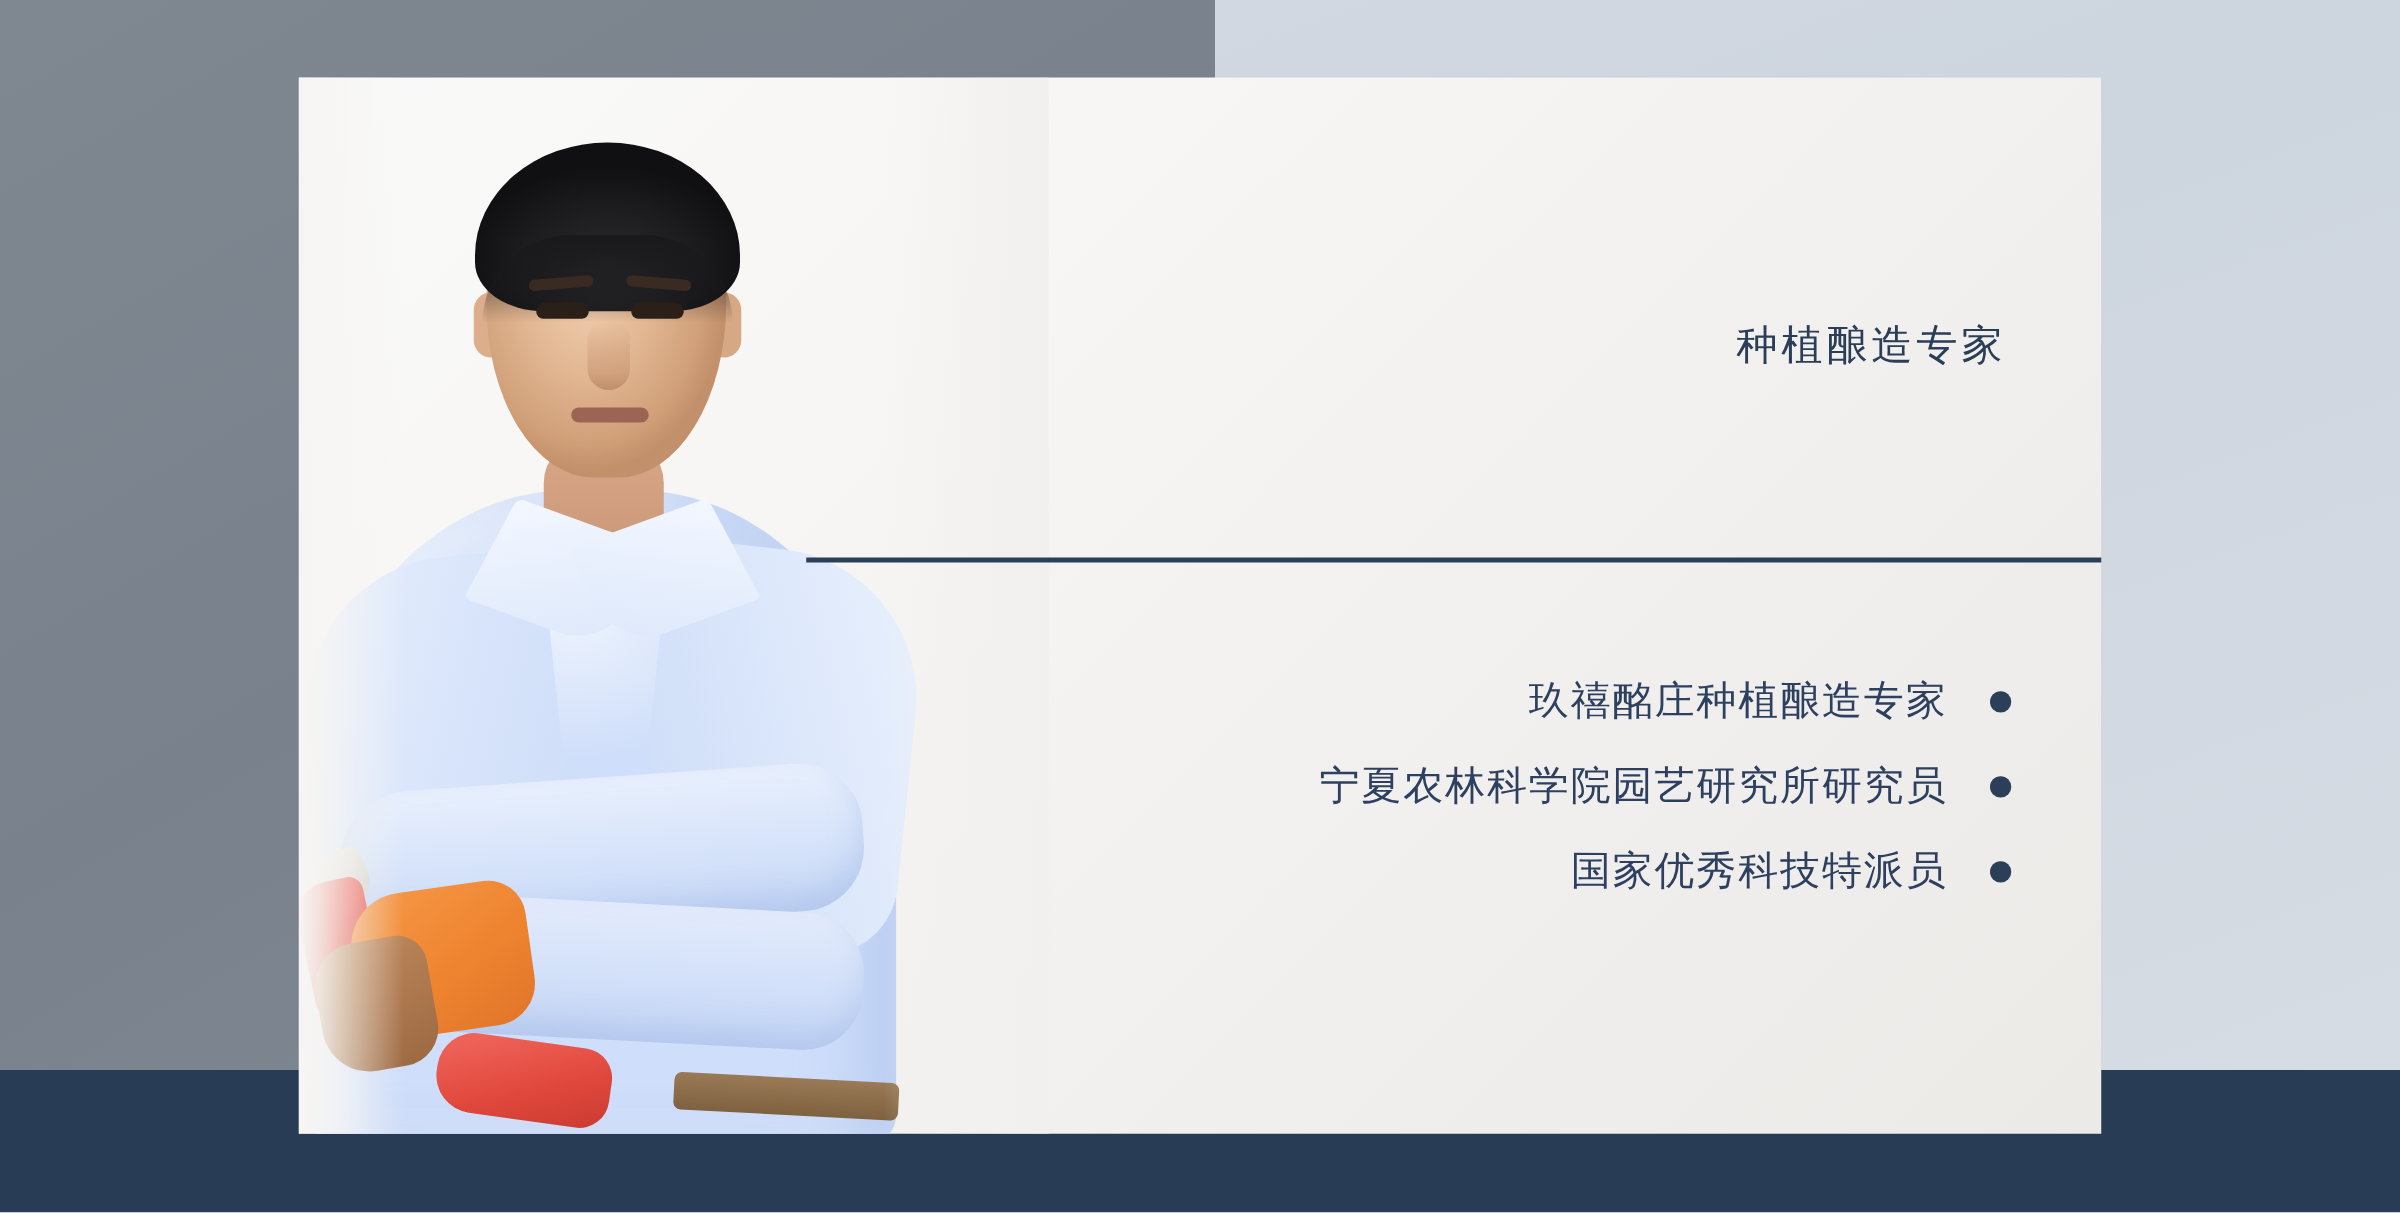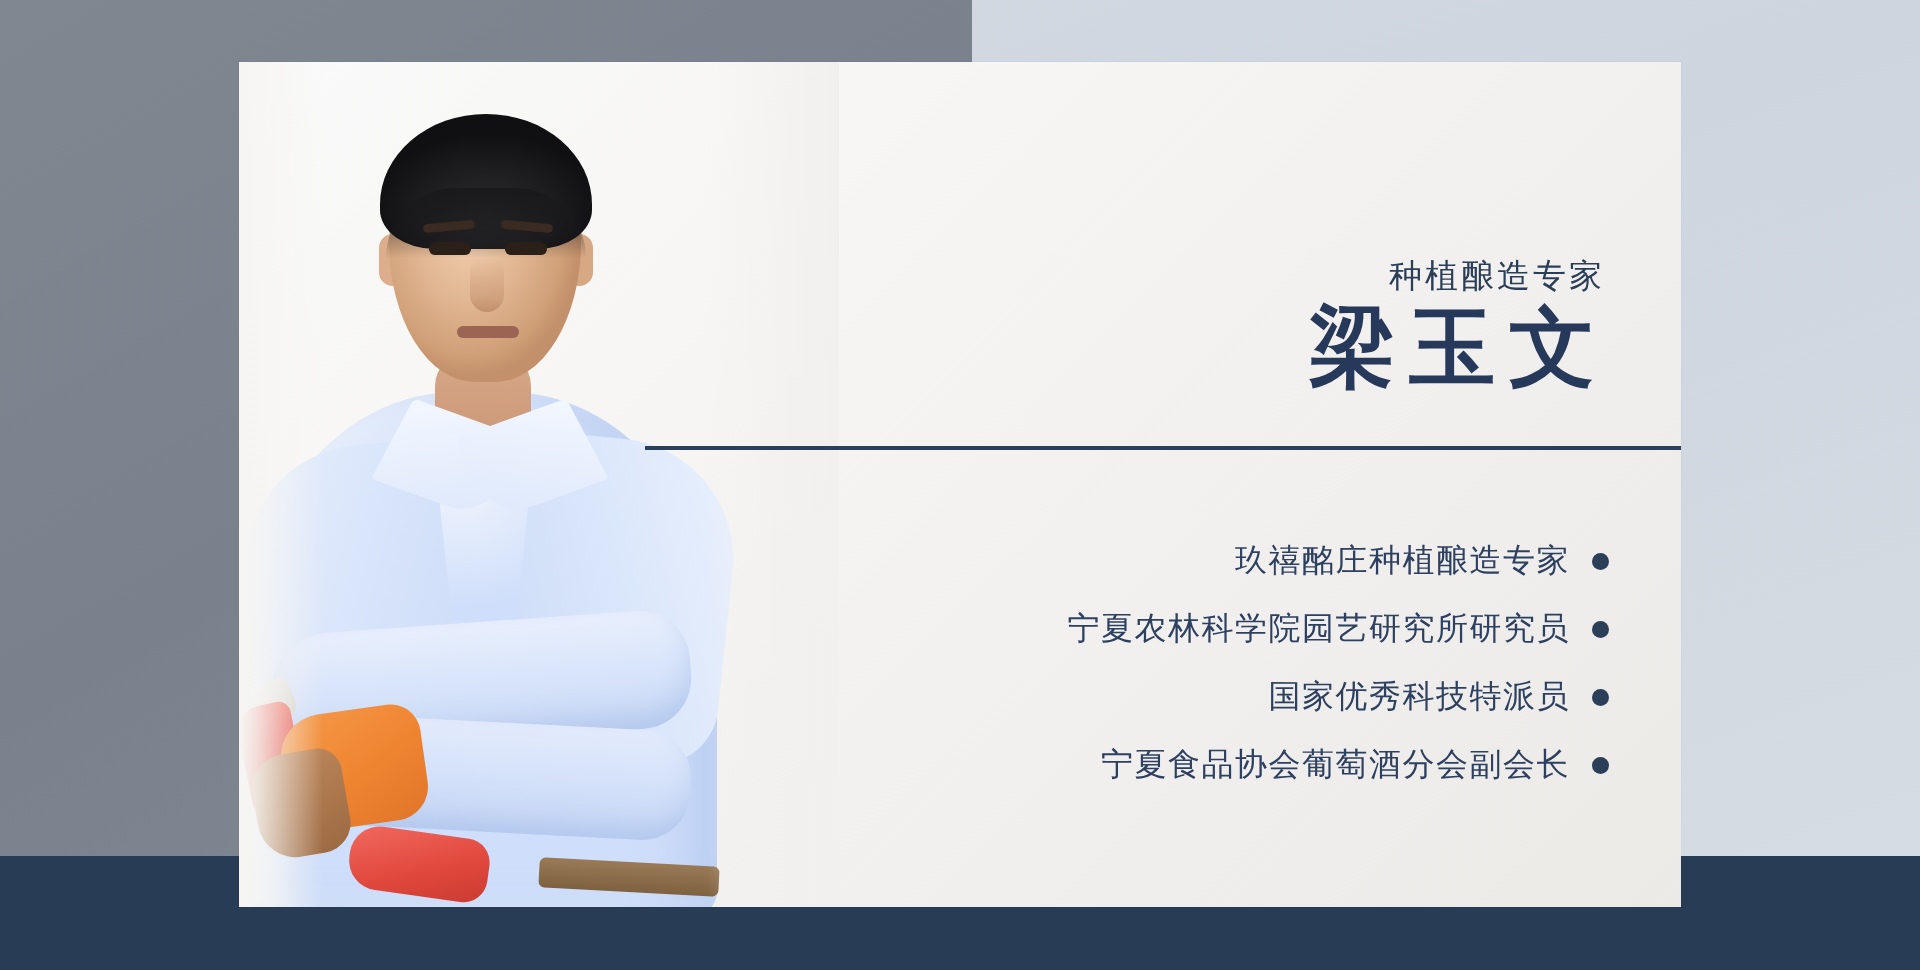--- a/index.html
+++ b/index.html
@@ -285,21 +285,21 @@
     right: 72px; top: 477px;
     display: flex;
     flex-direction: column;
     gap: 24px;
     align-items: flex-end;
   }
   .cred-row {
     display: flex;
     align-items: center;
     justify-content: flex-end;
-    gap: 22px;
+    gap: 34px;
     white-space: nowrap;
   }
   .cred-text {
     font-size: 32px;
     letter-spacing: 1.5px;
     color: #2e4060;
     font-family: "Liberation Sans", "DejaVu Sans", sans-serif;
     font-weight: 400;
   }
   .cred-dot {
@@ -342,37 +342,32 @@
       <div class="ph-shear-blade"></div>
       <div class="ph-shear-handle"></div>
       <div class="ph-glove"></div>
       <div class="ph-glove-palm"></div>
       <div class="ph-shear-handle2"></div>
       <div class="ph-belt"></div>
       <div class="ph-fade"></div>
     </div>
 
     <div class="subtitle">种植酿造专家</div>
-    <div class="name">梁玉文</div>
 
     <div class="divider"></div>
 
     <div class="creds">
       <div class="cred-row">
         <span class="cred-text">玖禧酩庄种植酿造专家</span>
         <span class="cred-dot"></span>
       </div>
       <div class="cred-row">
         <span class="cred-text">宁夏农林科学院园艺研究所研究员</span>
         <span class="cred-dot"></span>
       </div>
       <div class="cred-row">
         <span class="cred-text">国家优秀科技特派员</span>
         <span class="cred-dot"></span>
       </div>
-      <div class="cred-row">
-        <span class="cred-text">宁夏食品协会葡萄酒分会副会长</span>
-        <span class="cred-dot"></span>
-      </div>
     </div>
 
   </div>
 </div>
 
 </body></html>

